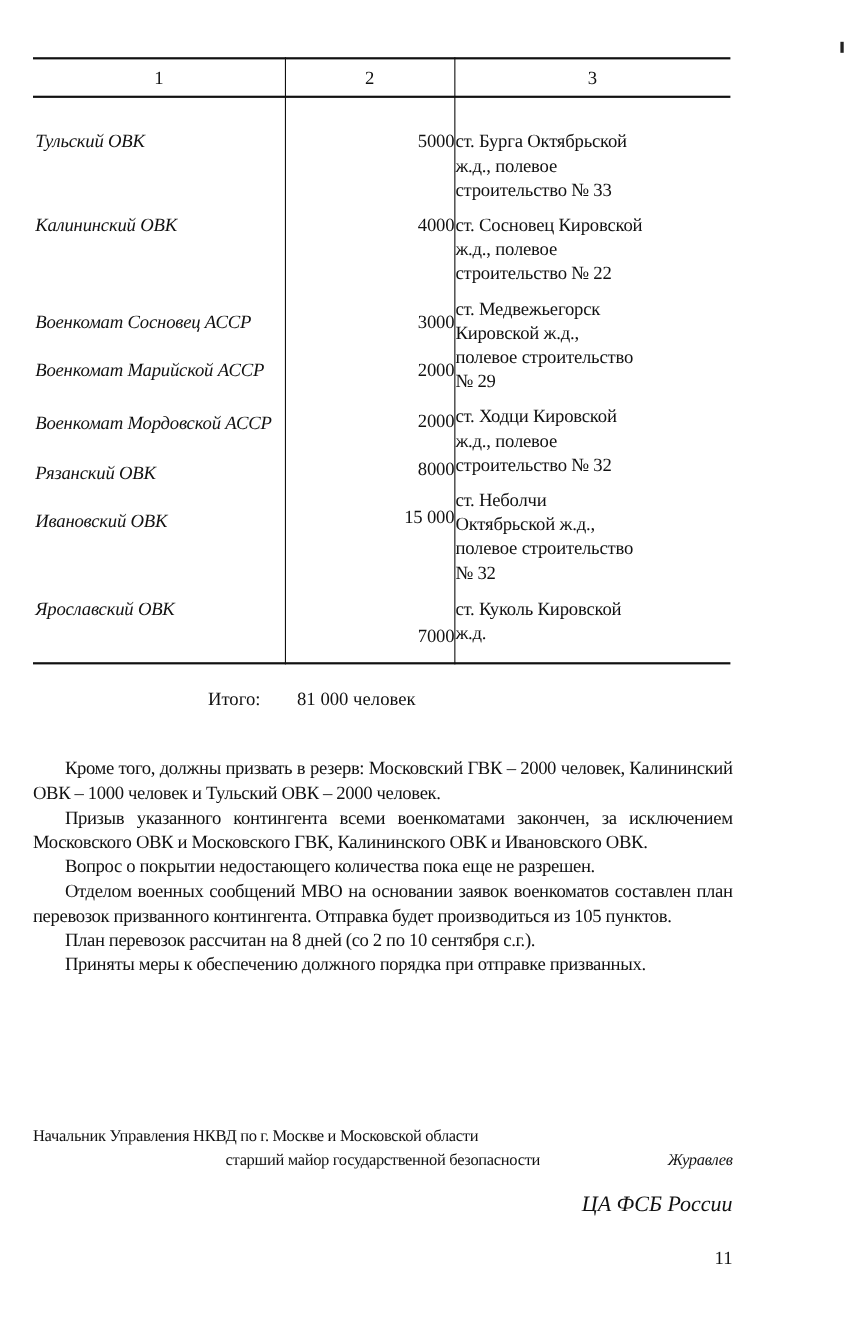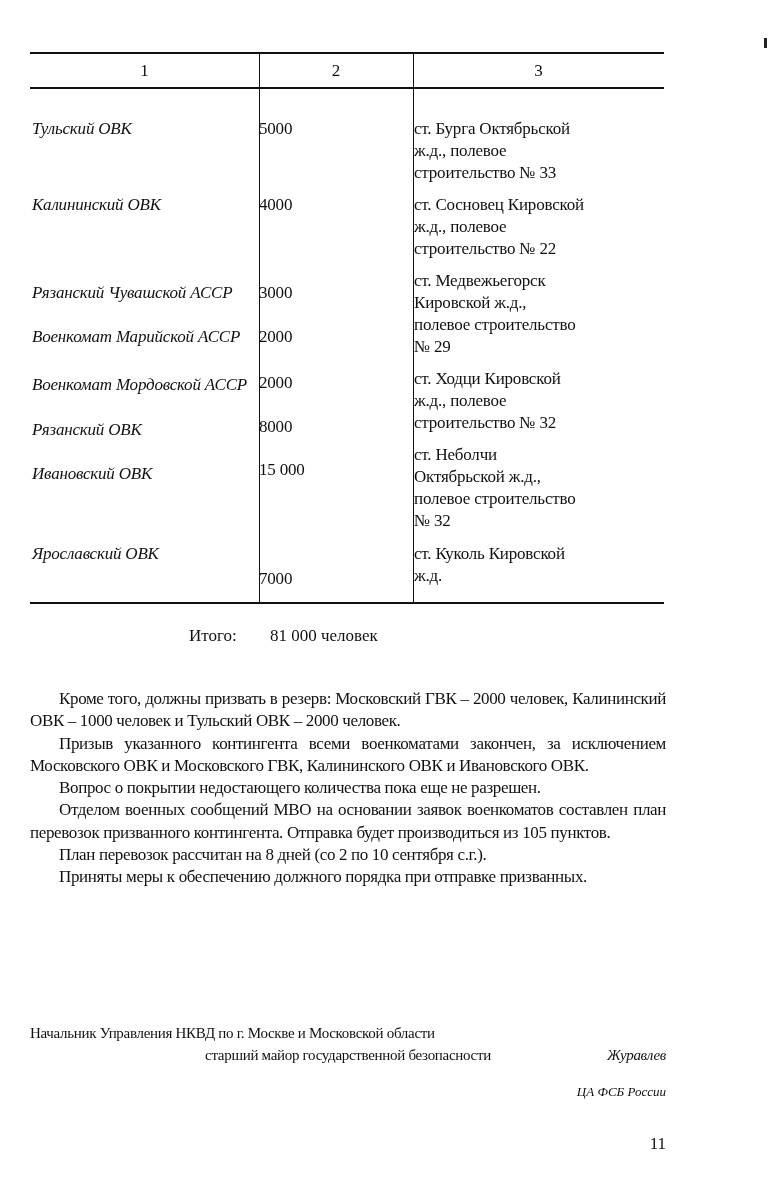--- a/index.html
+++ b/index.html
@@ -21,38 +21,38 @@
   .tbl .vline { position: absolute; top: 0; width: 1px; height: 552px; background: #111; }
   .tbl .v1 { left: 229px; }
   .tbl .v2 { left: 383px; }
   .th { position: absolute; top: 9px; font-size: 17px; text-align: center; }
   .th.c1 { left: 0; width: 229px; }
   .th.c2 { left: 229px; width: 154px; }
   .th.c3 { left: 383px; width: 251px; }
 
   .cell { position: absolute; font-size: 17px; line-height: 22px; letter-spacing: -0.2px; }
   .c1cell { left: 2px; width: 225px; font-style: italic; }
-  .c2cell { left: 229px; width: 154px; text-align: left; }
+  .c2cell { left: 229px; width: 154px; text-align: right; }
   .c3cell { left: 410px; width: 240px; }
 
   
   .total { position: absolute; top: 626px; font-size: 17px; }
   .total-label { left: 189px; }
   .total-value { left: 270px; }
 
   
   .body-text { position: absolute; left: 30px; top: 688px; width: 636px; font-size: 17px; line-height: 22.3px; letter-spacing: -0.35px; text-align: justify; }
   .body-text p { margin: 0; text-indent: 29px; }
 
   
   .sig { position: absolute; left: 30px; width: 636px; font-size: 15px; line-height: 22px; letter-spacing: -0.3px; }
   .sig1 { top: 1022px; }
   .sig2 { top: 1044px; text-align: center; }
   .sig-name { position: absolute; right: 0; top: 0; font-style: italic; }
-  .archive { position: absolute; right: 102px; top: 1084px; font-size: 13px; font-style: italic; }
+  .archive { position: absolute; right: 102px; top: 1084px; font-size: 20px; font-style: italic; }
   .page-num { position: absolute; right: 102px; top: 1134px; font-size: 17px; }
 </style>
 </head>
 <body>
 
 <div class="page">
 
   <div class="edge-mark"></div>
 
   <div class="tbl">
@@ -75,21 +75,21 @@
     </div>
 
     <div class="cell c1cell" style="top:142px">Калининский ОВК</div>
     <div class="cell c2cell" style="top:142px">4000</div>
     <div class="cell c3cell" style="top:142px; left:384px">
       <div>ст. Сосновец Кировской</div>
       <div>ж.д., полевое</div>
       <div>строительство № 22</div>
     </div>
 
-    <div class="cell c1cell" style="top:230px">Рязанский Чувашской АССР</div>
+    <div class="cell c1cell" style="top:230px">Военкомат Сосновец АССР</div>
     <div class="cell c2cell" style="top:230px">3000</div>
     <div class="cell c3cell" style="top:218px; left:384px">
       <div>ст. Медвежьегорск</div>
       <div>Кировской ж.д.,</div>
       <div>полевое строительство</div>
       <div>№ 29</div>
     </div>
 
     <div class="cell c1cell" style="top:274px">Военкомат Марийской АССР</div>
     <div class="cell c2cell" style="top:274px">2000</div>

